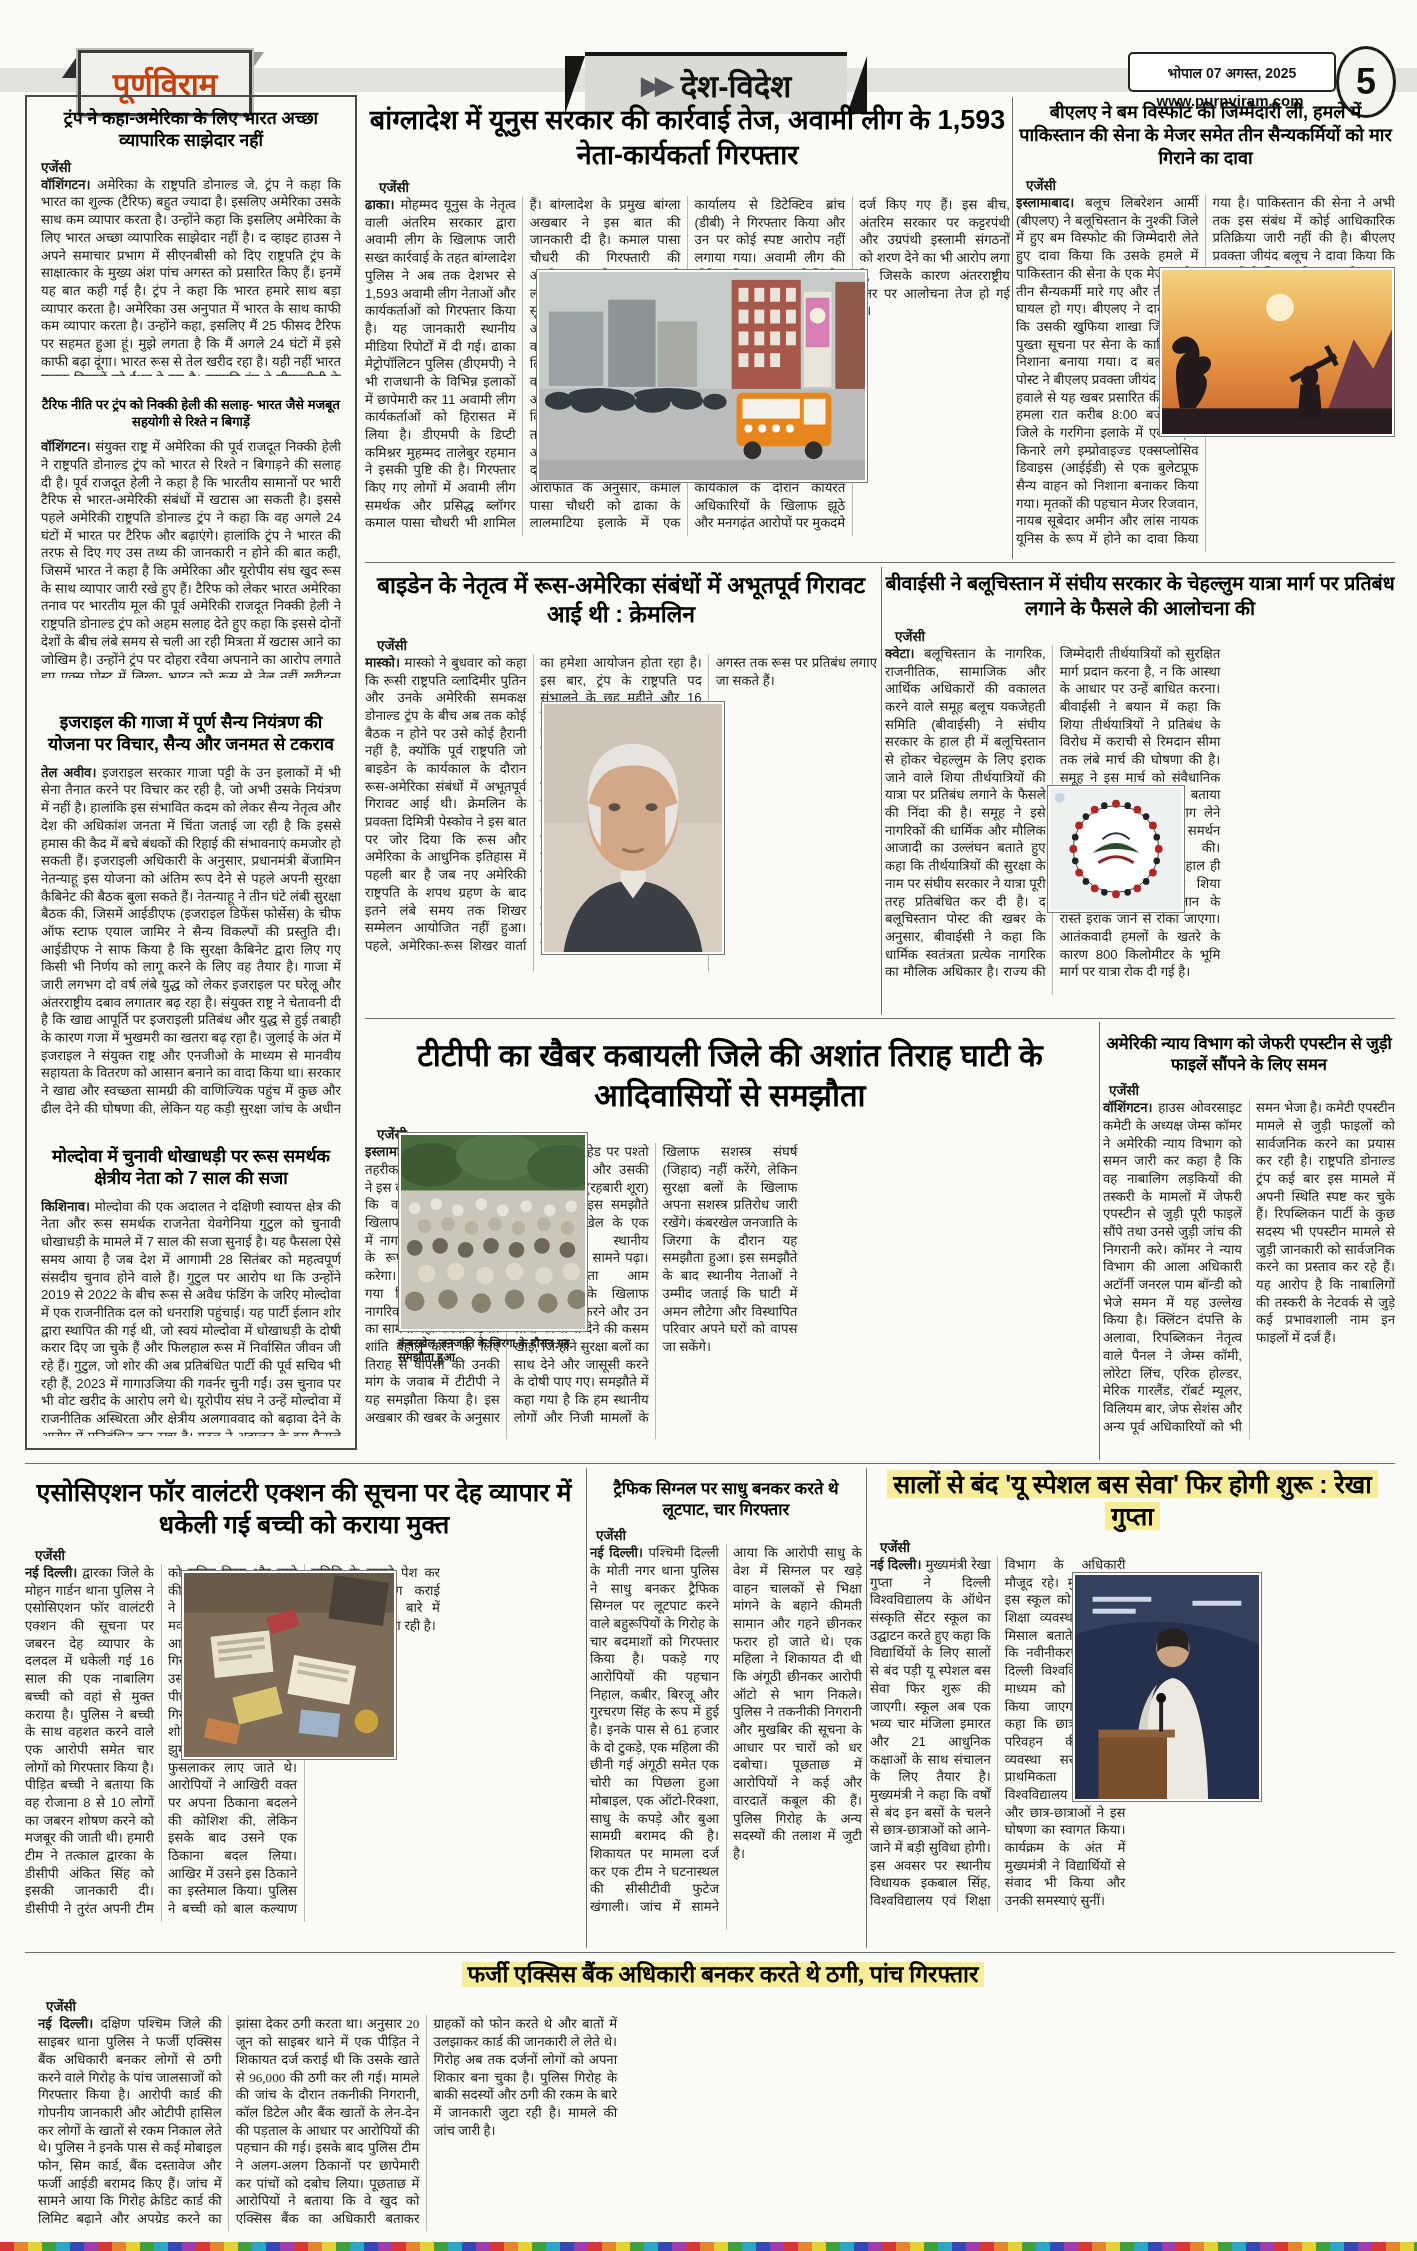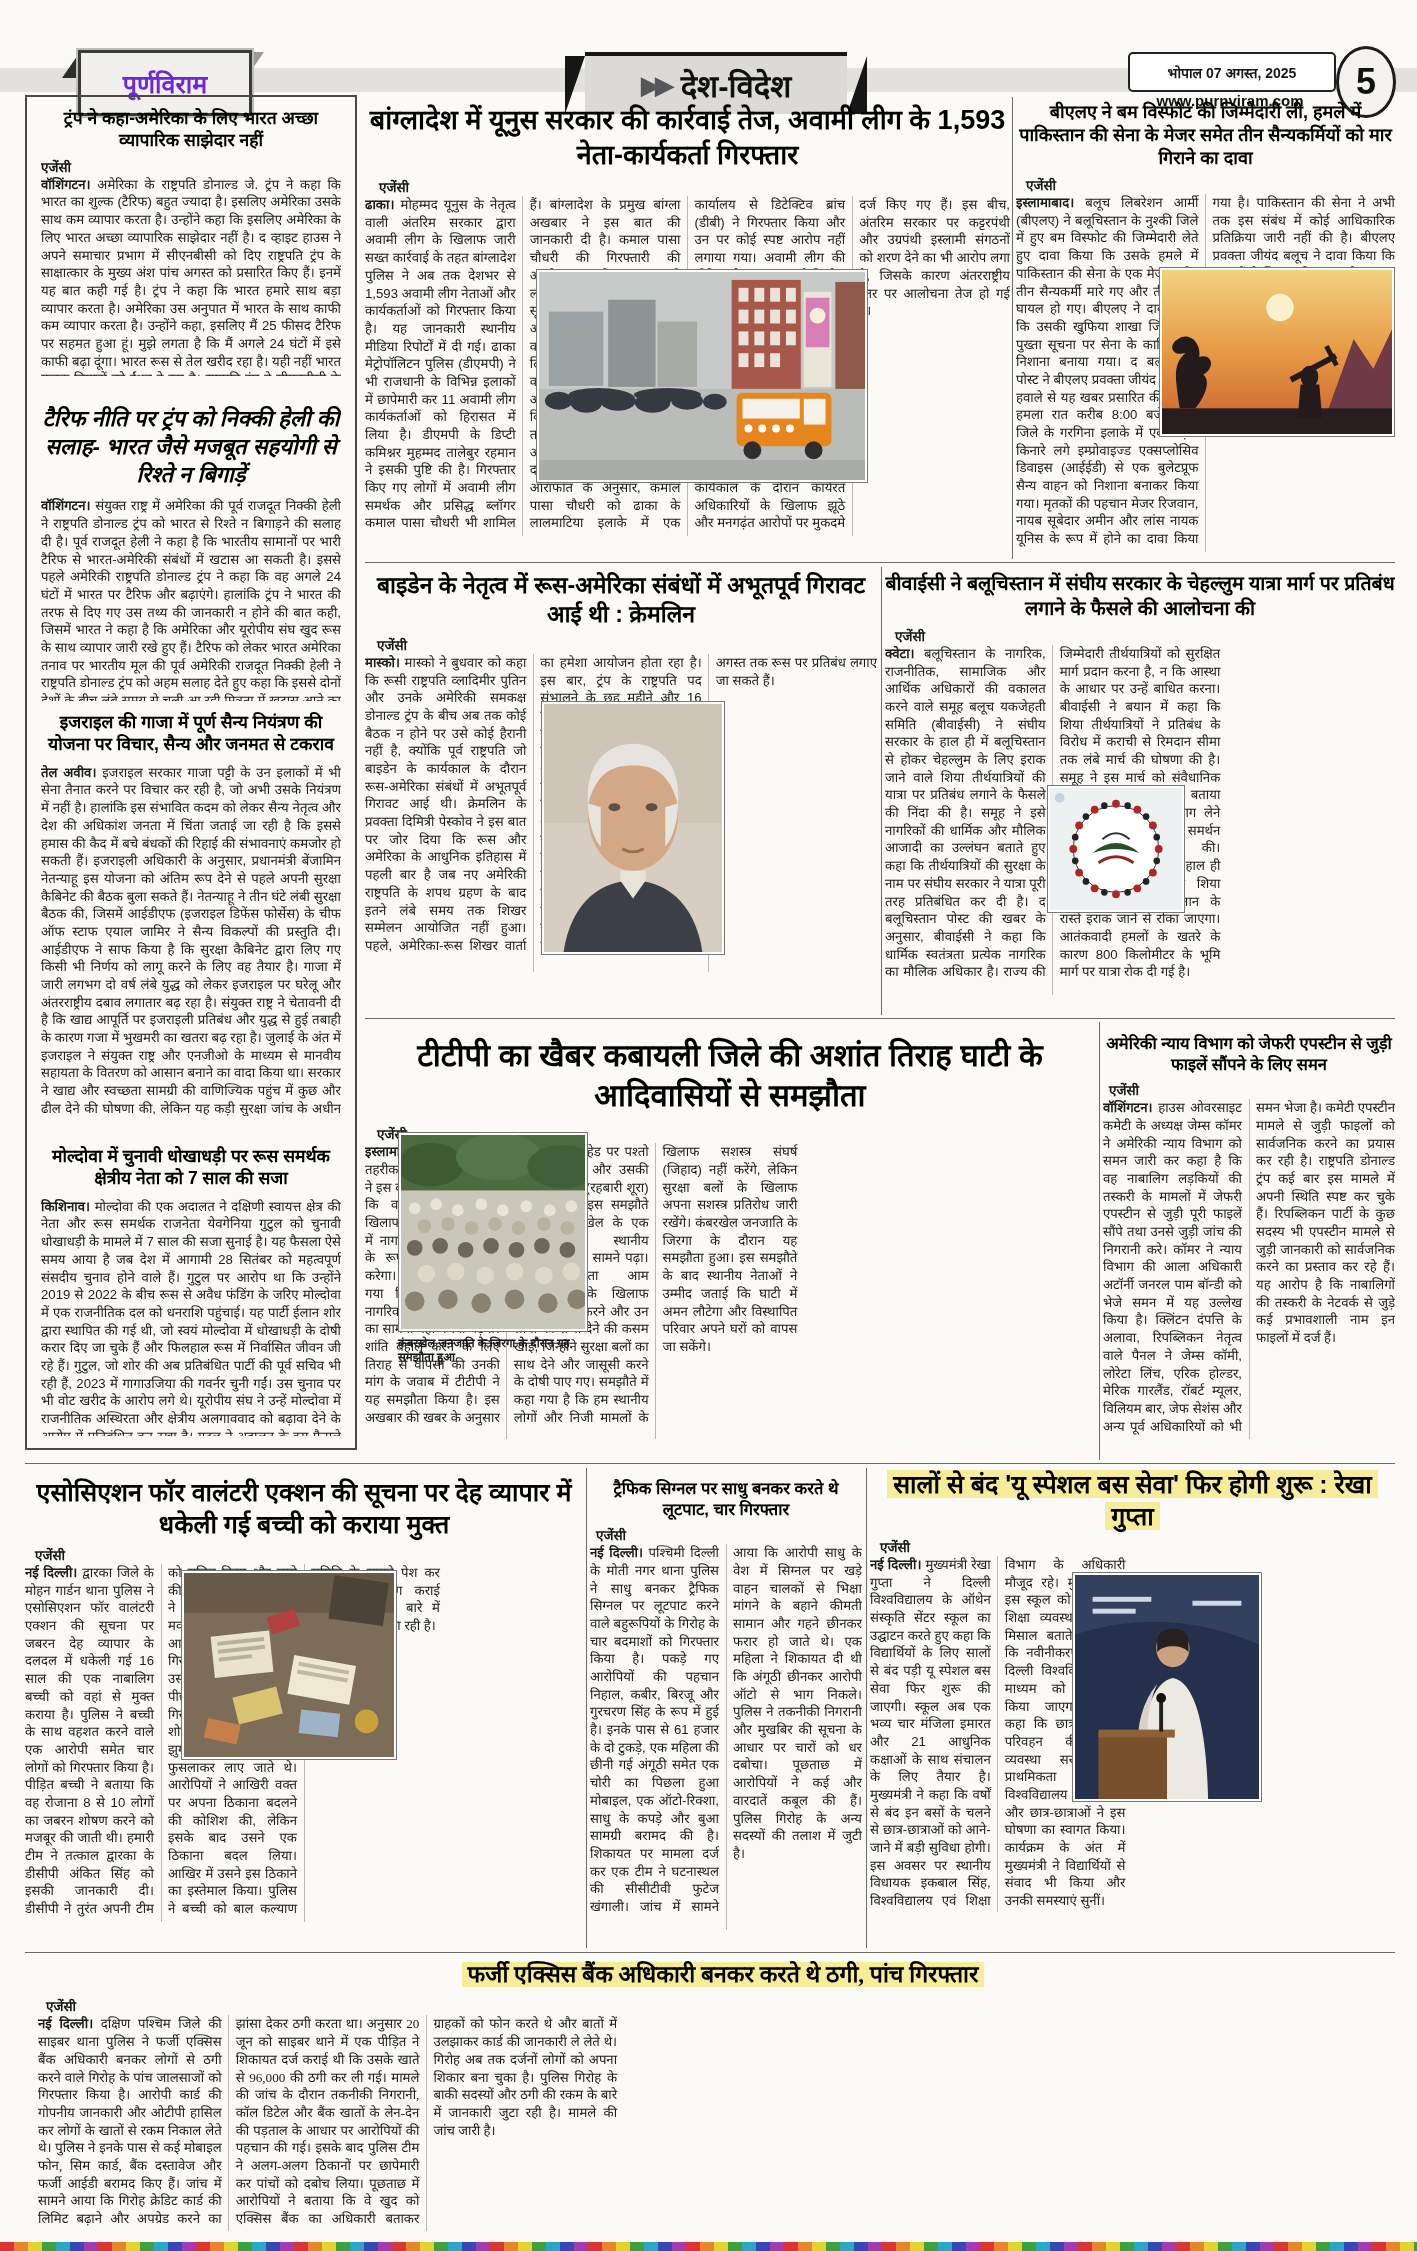--- a/index.html
+++ b/index.html
@@ -7,21 +7,21 @@
     width:1417px;height:2251px;position:relative;overflow:hidden;
     background:#fbfaf6;color:#161616;
     font-family:"Liberation Sans","DejaVu Sans",sans-serif;
   }
   
   .top-band{position:absolute;left:0;top:68px;width:1417px;height:24px;background:#e2e1dd;}
   .masthead-box{
     position:absolute;left:78px;top:50px;width:168px;height:60px;
     background:#f1f0ec;border:3px solid #3a3a3a;outline:2px solid #bdbdb9;
     display:flex;align-items:center;justify-content:center;
-    font-weight:bold;font-size:25px;color:#6d28d9;
+    font-weight:bold;font-size:31px;color:#c2410c;
   }
   .corner{position:absolute;width:0;height:0;border-style:solid;}
   .corner-l{left:62px;top:52px;border-width:0 0 26px 18px;border-color:transparent transparent #2d2d2d transparent;}
   .corner-r{left:246px;top:52px;border-width:26px 18px 0 0;border-color:#9a9a96 transparent transparent transparent;}
   .section-banner{
     position:absolute;left:585px;top:52px;width:262px;height:58px;
     background:#dbdad6;border-top:4px solid #161616;
     display:flex;align-items:center;justify-content:center;gap:8px;
     font-weight:bold;font-size:31px;color:#101010;
   }
@@ -88,21 +88,21 @@
 <div class="leftbox">
   <div class="lb-art" style="height:286px;">
     <h2 class="hl" style="font-size:17.5px;margin-top:4px;">ट्रंप ने कहा-अमेरिका के लिए भारत अच्छा व्यापारिक साझेदार नहीं</h2>
     <p class="byline">एजेंसी</p>
     <div class="bodytx" style="height:200px;">
       <span class="dateline">वॉशिंगटन। </span>
       <span>अमेरिका के राष्ट्रपति डोनाल्ड जे. ट्रंप ने कहा कि भारत का शुल्क (टैरिफ) बहुत ज्यादा है। इसलिए अमेरिका उसके साथ कम व्यापार करता है। उन्होंने कहा कि इसलिए अमेरिका के लिए भारत अच्छा व्यापारिक साझेदार नहीं है। द व्हाइट हाउस ने अपने समाचार प्रभाग में सीएनबीसी को दिए राष्ट्रपति ट्रंप के साक्षात्कार के मुख्य अंश पांच अगस्त को प्रसारित किए हैं। इनमें यह बात कही गई है। ट्रंप ने कहा कि भारत हमारे साथ बड़ा व्यापार करता है। अमेरिका उस अनुपात में भारत के साथ काफी कम व्यापार करता है। उन्होंने कहा, इसलिए मैं 25 फीसद टैरिफ पर सहमत हुआ हूं। मुझे लगता है कि मैं अगले 24 घंटों में इसे काफी बढ़ा दूंगा। भारत रूस से तेल खरीद रहा है। यही नहीं भारत युद्धक विमानों को ईंधन दे रहा है। राष्ट्रपति ट्रंप ने सीएनबीसी के स्क्वॉक बॉक्स में अपने दूसरे कार्यकाल की उपलब्धियां गिनाते हुए अपनी प्राथमिकताएं भी गिनाईं। राष्ट्रपति ट्रम्प ने चीन के साथ संबंधों पर कहा, यदि हम कोई समझौता कर लेते हैं, तो सबसे अधिक संभावना है कि मैं वर्ष के अंत से पहले चीन के साथ बैठक करूंगा। वैसे भी हम समझौते के बहुत करीब पहुंच रहे हैं।</span>
     </div>
   </div>
   <div class="lb-art" style="height:312px;">
-    <h2 class="hl" style="font-size:22px;margin-top:16px;font-style:italic;">टैरिफ नीति पर ट्रंप को निक्की हेली की सलाह- भारत जैसे मजबूत सहयोगी से रिश्ते न बिगाड़ें</h2>
+    <h2 class="hl" style="font-size:13px;margin-top:8px;">टैरिफ नीति पर ट्रंप को निक्की हेली की सलाह- भारत जैसे मजबूत सहयोगी से रिश्ते न बिगाड़ें</h2>
     <div class="bodytx" style="height:240px;margin-top:8px;">
       <span class="dateline">वॉशिंगटन। </span>
       <span>संयुक्त राष्ट्र में अमेरिका की पूर्व राजदूत निक्की हेली ने राष्ट्रपति डोनाल्ड ट्रंप को भारत से रिश्ते न बिगाड़ने की सलाह दी है। पूर्व राजदूत हेली ने कहा है कि भारतीय सामानों पर भारी टैरिफ से भारत-अमेरिकी संबंधों में खटास आ सकती है। इससे पहले अमेरिकी राष्ट्रपति डोनाल्ड ट्रंप ने कहा कि वह अगले 24 घंटों में भारत पर टैरिफ और बढ़ाएंगे। हालांकि ट्रंप ने भारत की तरफ से दिए गए उस तथ्य की जानकारी न होने की बात कही, जिसमें भारत ने कहा है कि अमेरिका और यूरोपीय संघ खुद रूस के साथ व्यापार जारी रखे हुए हैं। टैरिफ को लेकर भारत अमेरिका तनाव पर भारतीय मूल की पूर्व अमेरिकी राजदूत निक्की हेली ने राष्ट्रपति डोनाल्ड ट्रंप को अहम सलाह देते हुए कहा कि इससे दोनों देशों के बीच लंबे समय से चली आ रही मित्रता में खटास आने का जोखिम है। उन्होंने ट्रंप पर दोहरा रवैया अपनाने का आरोप लगाते हुए एक्स पोस्ट में लिखा- भारत को रूस से तेल नहीं खरीदना चाहिए लेकिन रूस व ईरान के सबसे बड़े तेल खरीदार चीन को 90 दिनों की टैरिफ छूट मिल गई। भारत जैसे मजबूत सहयोगी से रिश्ते बिगाड़ कर चीन को छूट न दें।</span>
     </div>
   </div>
   <div class="lb-art" style="height:436px;">
     <h2 class="hl" style="font-size:17.5px;margin-top:10px;">इजराइल की गाजा में पूर्ण सैन्य नियंत्रण की योजना पर विचार, सैन्य और जनमत से टकराव</h2>
     <div class="bodytx" style="height:352px;margin-top:8px;">
       <span class="dateline">तेल अवीव। </span>
       <span>इजराइल सरकार गाजा पट्टी के उन इलाकों में भी सेना तैनात करने पर विचार कर रही है, जो अभी उसके नियंत्रण में नहीं है। हालांकि इस संभावित कदम को लेकर सैन्य नेतृत्व और देश की अधिकांश जनता में चिंता जताई जा रही है कि इससे हमास की कैद में बचे बंधकों की रिहाई की संभावनाएं कमजोर हो सकती हैं। इजराइली अधिकारी के अनुसार, प्रधानमंत्री बेंजामिन नेतन्याहू इस योजना को अंतिम रूप देने से पहले अपनी सुरक्षा कैबिनेट की बैठक बुला सकते हैं। नेतन्याहू ने तीन घंटे लंबी सुरक्षा बैठक की, जिसमें आईडीएफ (इजराइल डिफेंस फोर्सेस) के चीफ ऑफ स्टाफ एयाल जामिर ने सैन्य विकल्पों की प्रस्तुति दी। आईडीएफ ने साफ किया है कि सुरक्षा कैबिनेट द्वारा लिए गए किसी भी निर्णय को लागू करने के लिए वह तैयार है। गाजा में जारी लगभग दो वर्ष लंबे युद्ध को लेकर इजराइल पर घरेलू और अंतरराष्ट्रीय दबाव लगातार बढ़ रहा है। संयुक्त राष्ट्र ने चेतावनी दी है कि खाद्य आपूर्ति पर इजराइली प्रतिबंध और युद्ध से हुई तबाही के कारण गजा में भुखमरी का खतरा बढ़ रहा है। जुलाई के अंत में इजराइल ने संयुक्त राष्ट्र और एनजीओ के माध्यम से मानवीय सहायता के वितरण को आसान बनाने का वादा किया था। सरकार ने खाद्य और स्वच्छता सामग्री की वाणिज्यिक पहुंच में कुछ और ढील देने की घोषणा की, लेकिन यह कड़ी सुरक्षा जांच के अधीन रहेगी।</span>

